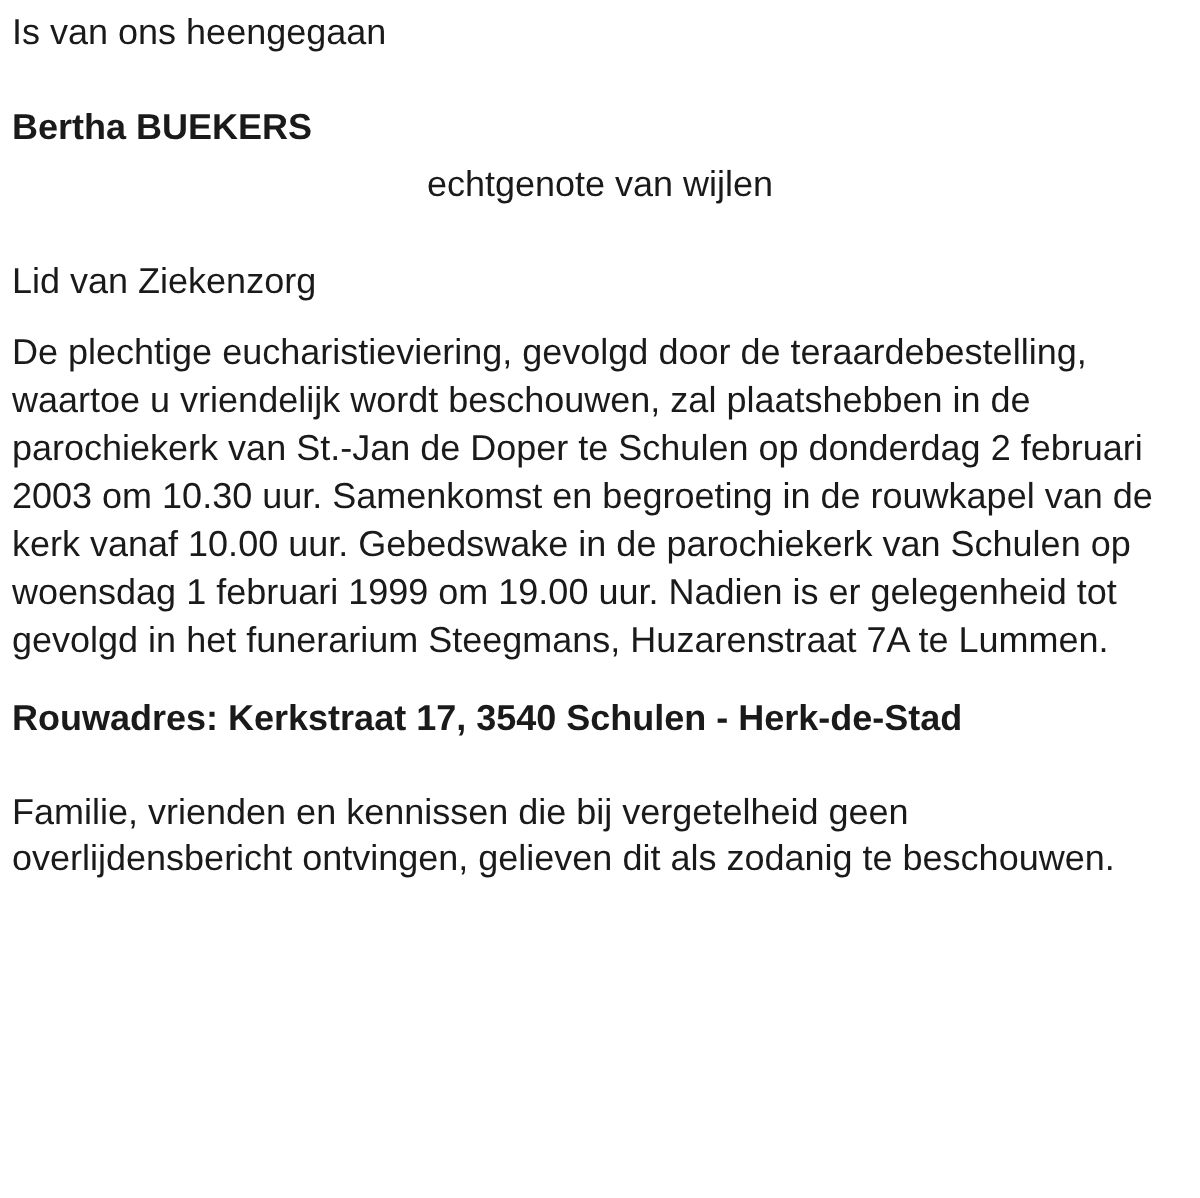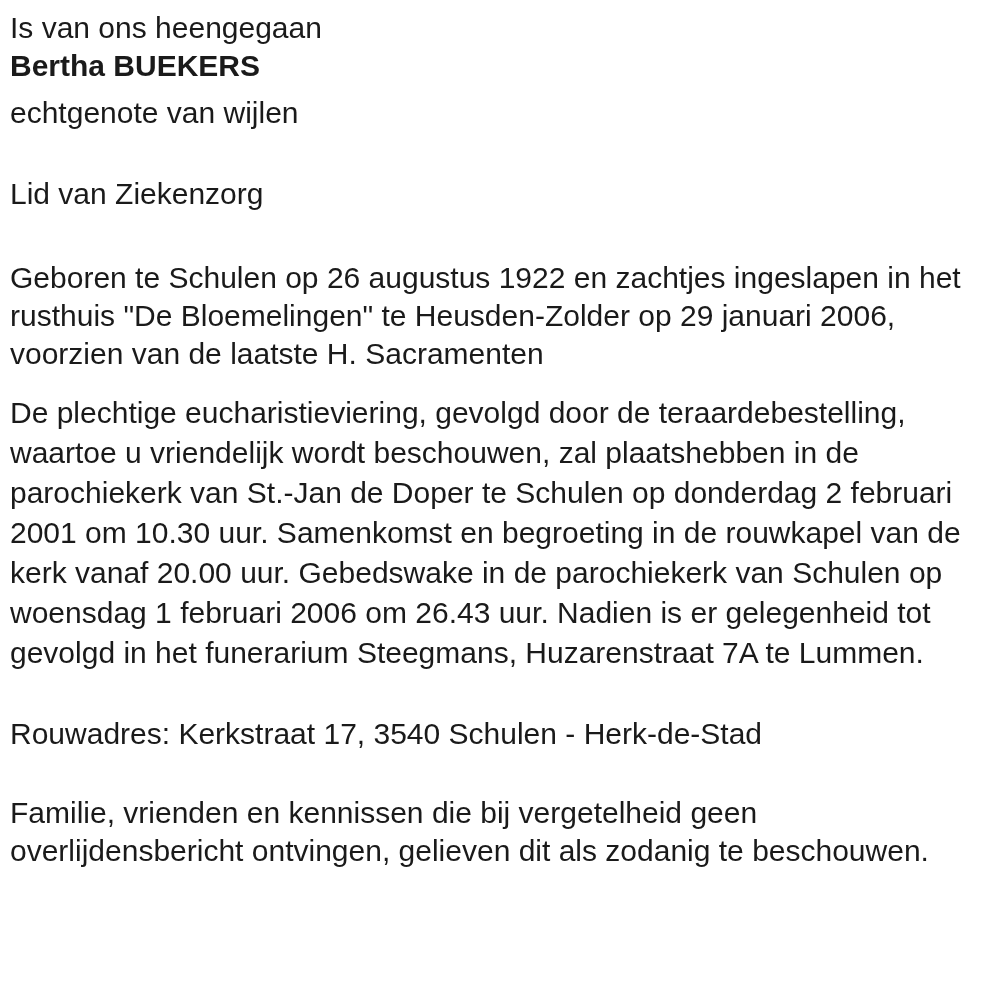--- a/index.html
+++ b/index.html
@@ -17,57 +17,52 @@
     line-height: 38px;
     color: #1a1a1a;
     overflow: hidden;
   }
   .line {
     white-space: nowrap;
   }
   .name-line {
     font-weight: 700;
   }
-  .mt-name       { }
-  .mt-relation   { margin-top: 9px;  }
+  .mt-name       { margin-top: 41px; }
+  .mt-relation   { margin-top: 9px; text-align: center;  }
   .mt-spouse     { margin-top: 9px;  }
   .mt-membership { margin-top: 43px; }
   .mt-birth      { margin-top: 46px; }
   .mt-service    { margin-top: 20px; }
   .service-block { line-height: 40px; }
-  .mt-address    { margin-top: 42px; }
+  .mt-address    { margin-top: 26px; font-weight: bold; }
   .mt-notice     { margin-top: 41px; }
 </style>
 </head>
 <body>
 
 <div class="doc">
 
   <div class="line">Is van ons heengegaan</div>
 
   <div class="line name-line mt-name">Bertha BUEKERS</div>
 
   <div class="line mt-relation">echtgenote van wijlen</div>
 
 
   <div class="line mt-membership">Lid van Ziekenzorg</div>
 
-  <div class="mt-birth">
-    <div class="line">Geboren te Schulen op 26 augustus 1922 en zachtjes ingeslapen in het</div>
-    <div class="line">rusthuis "De Bloemelingen" te Heusden-Zolder op 29 januari 2006,</div>
-    <div class="line">voorzien van de laatste H. Sacramenten</div>
-  </div>
 
   <div class="mt-service service-block">
     <div class="line">De plechtige eucharistieviering, gevolgd door de teraardebestelling,</div>
     <div class="line">waartoe u vriendelijk wordt beschouwen, zal plaatshebben in de</div>
     <div class="line">parochiekerk van St.-Jan de Doper te Schulen op donderdag 2 februari</div>
-    <div class="line">2001 om 10.30 uur. Samenkomst en begroeting in de rouwkapel van de</div>
-    <div class="line">kerk vanaf 20.00 uur. Gebedswake in de parochiekerk van Schulen op</div>
-    <div class="line">woensdag 1 februari 2006 om 26.43 uur. Nadien is er gelegenheid tot</div>
+    <div class="line">2003 om 10.30 uur. Samenkomst en begroeting in de rouwkapel van de</div>
+    <div class="line">kerk vanaf 10.00 uur. Gebedswake in de parochiekerk van Schulen op</div>
+    <div class="line">woensdag 1 februari 1999 om 19.00 uur. Nadien is er gelegenheid tot</div>
     <div class="line">gevolgd in het funerarium Steegmans, Huzarenstraat 7A te Lummen.</div>
   </div>
 
   <div class="line mt-address">Rouwadres: Kerkstraat 17, 3540 Schulen - Herk-de-Stad</div>
 
   <div class="mt-notice">
     <div class="line">Familie, vrienden en kennissen die bij vergetelheid geen</div>
     <div class="line">overlijdensbericht ontvingen, gelieven dit als zodanig te beschouwen.</div>
   </div>
 

